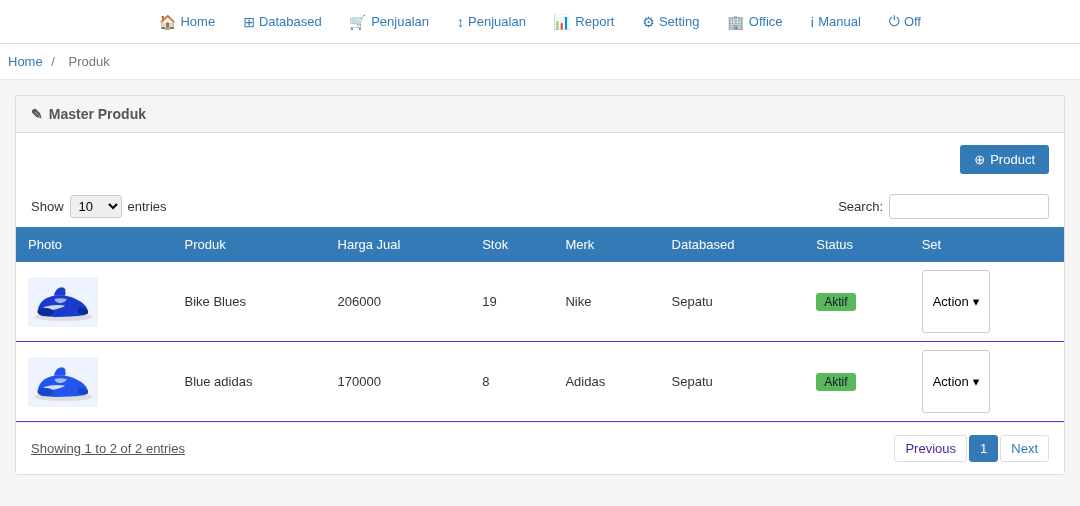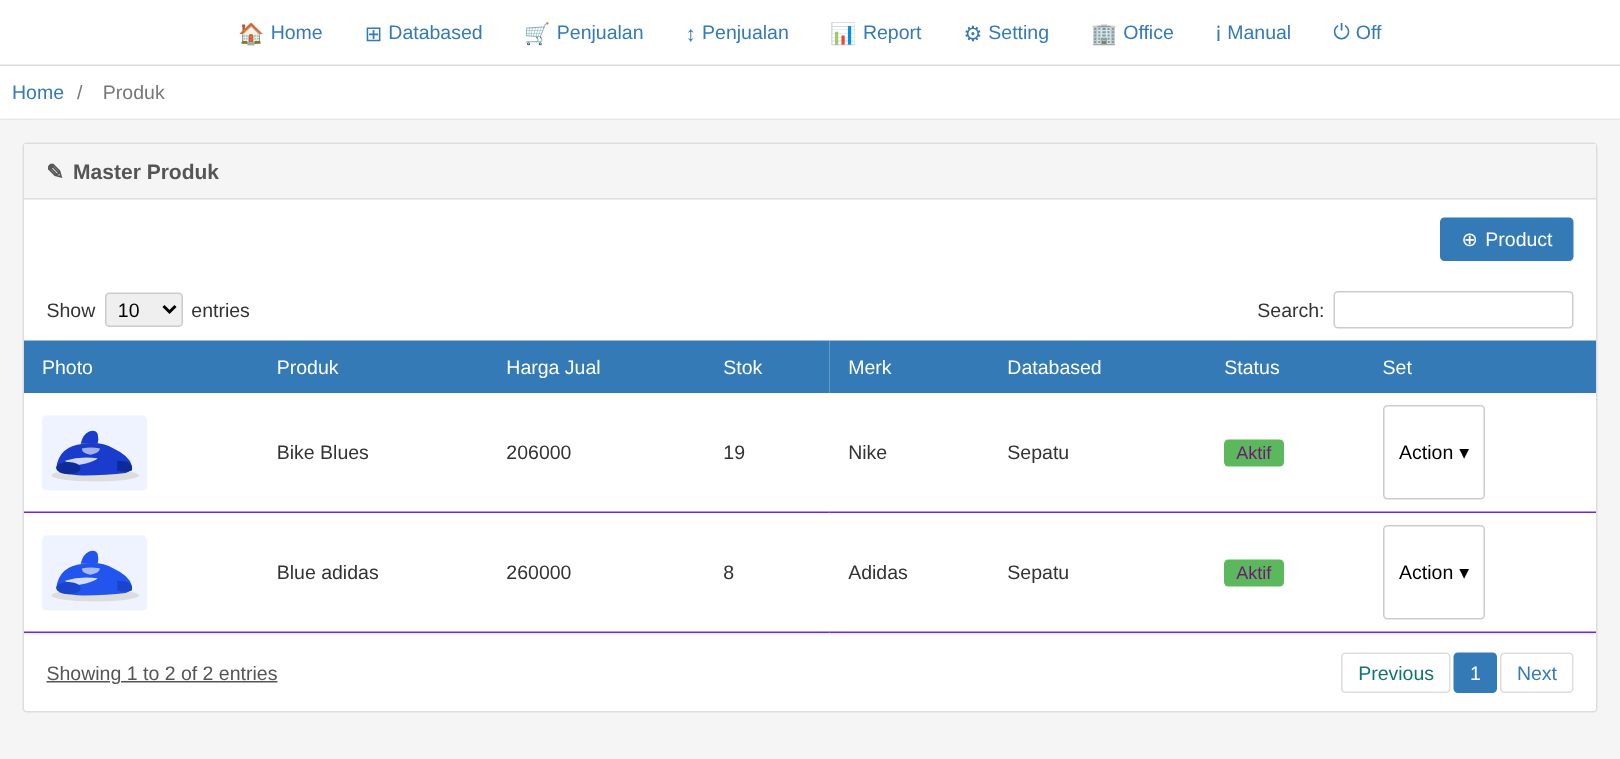--- a/index.html
+++ b/index.html
@@ -146,21 +146,21 @@
       justify-content: center;
       overflow: hidden;
     }
 
     
     .shoe-svg { width: 65px; height: 45px; }
 
     
     .badge-aktif {
       background: #5cb85c;
-      color: #701a75;
+      color: #0f172a;
       padding: 2px 8px;
       border-radius: 3px;
       font-size: 12px;
       display: inline-block;
     }
 
     
     .btn-action {
       background: #fff;
       border: 1px solid #ccc;
@@ -196,21 +196,21 @@
       cursor: pointer;
       font-size: 13px;
       border-radius: 3px;
       color: #337ab7;
     }
     .page-btn.active {
       background: #337ab7;
       color: #fff;
       border-color: #337ab7;
     }
-    .page-btn.disabled { color: #0f766e; cursor: default; }
+    .page-btn.disabled { color: #4c1d95; cursor: default; }
   </style>
 </head>
 <body>
 
 <nav class="navbar">
   <a class="nav-item">
     <span class="nav-icon">🏠</span>
     <span>Home</span>
   </a>
   <a class="nav-item">
@@ -348,21 +348,21 @@
 
     <path d="M15 32 Q28 28 42 30 Q38 34 22 36 Z" fill="white" opacity="0.8"></path>
 
     <ellipse cx="18" cy="38" rx="10" ry="5" fill="#1a44cc"></ellipse>
 
     <path d="M58 32 Q72 32 70 40 Q65 42 58 40Z" fill="#1a44cc"></path>
   </svg>
       </div>
     </td>
     <td>Blue adidas</td>
-    <td>260000</td>
+    <td>170000</td>
     <td>8</td>
     <td>Adidas</td>
     <td>Sepatu</td>
     <td>
       <span class="badge-aktif">Aktif</span>
     </td>
     <td>
       <button class="btn-action">
         Action <span>▾</span>
       </button>

